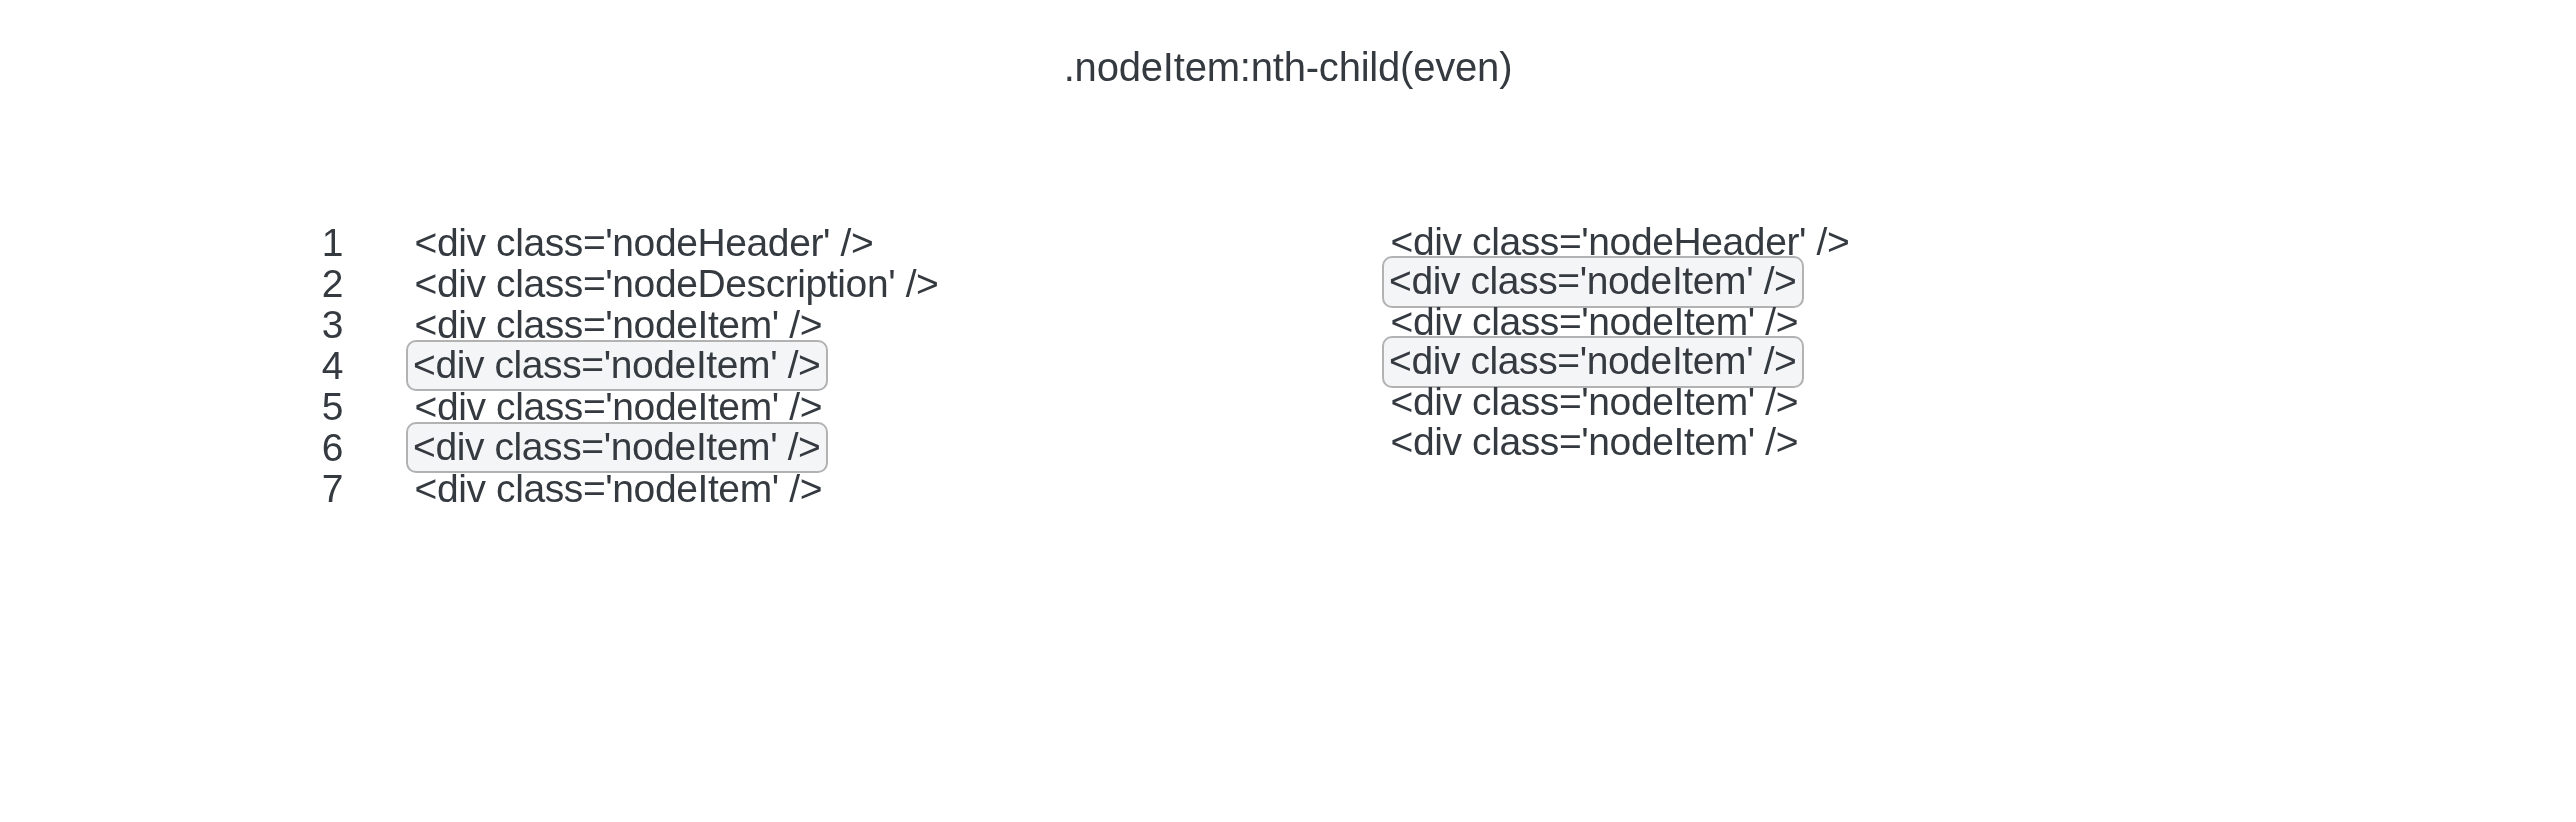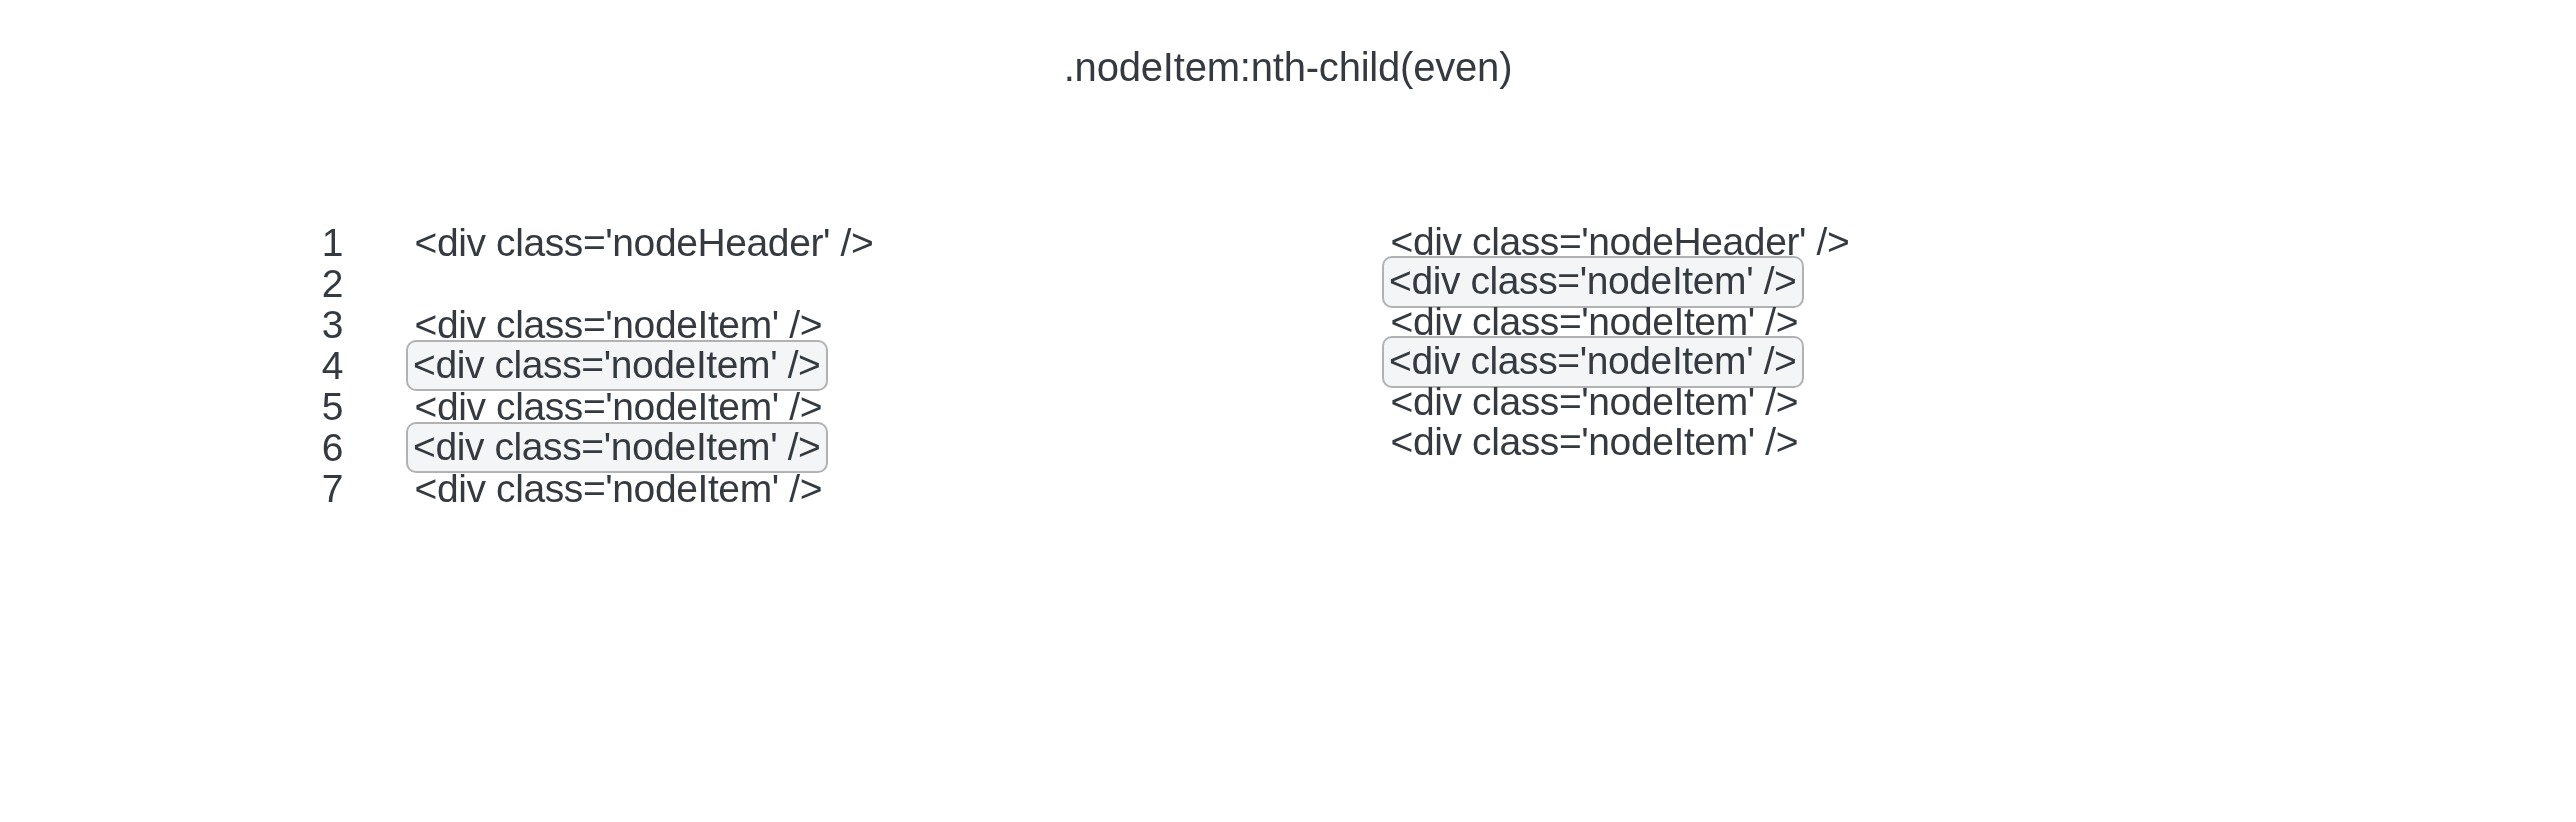--- a/index.html
+++ b/index.html
@@ -88,21 +88,21 @@
 </style>
 </head>
 <body>
 
 <div id="canvas">
 
   <div class="title">.nodeItem:nth-child(even)</div>
 
   <div class="col" id="left-col">
       <div class="code-line"><span class="line-no">1</span><span class="code-text">&lt;div class='nodeHeader' /&gt;</span></div>
-      <div class="code-line"><span class="line-no">2</span></div>
+      <div class="code-line"><span class="line-no">2</span><span class="code-text">&lt;div class='nodeDescription' /&gt;</span></div>
       <div class="code-line"><span class="line-no">3</span><span class="code-text">&lt;div class='nodeItem' /&gt;</span></div>
       <div class="code-line highlight"><span class="line-no">4</span><span class="code-text">&lt;div class='nodeItem' /&gt;</span></div>
       <div class="code-line"><span class="line-no">5</span><span class="code-text">&lt;div class='nodeItem' /&gt;</span></div>
       <div class="code-line highlight"><span class="line-no">6</span><span class="code-text">&lt;div class='nodeItem' /&gt;</span></div>
       <div class="code-line"><span class="line-no">7</span><span class="code-text">&lt;div class='nodeItem' /&gt;</span></div>
     </div>
 
   <div class="col" id="right-col">
       <div class="code-line"><span class="code-text">&lt;div class='nodeHeader' /&gt;</span></div>
       <div class="code-line highlight"><span class="code-text">&lt;div class='nodeItem' /&gt;</span></div>

